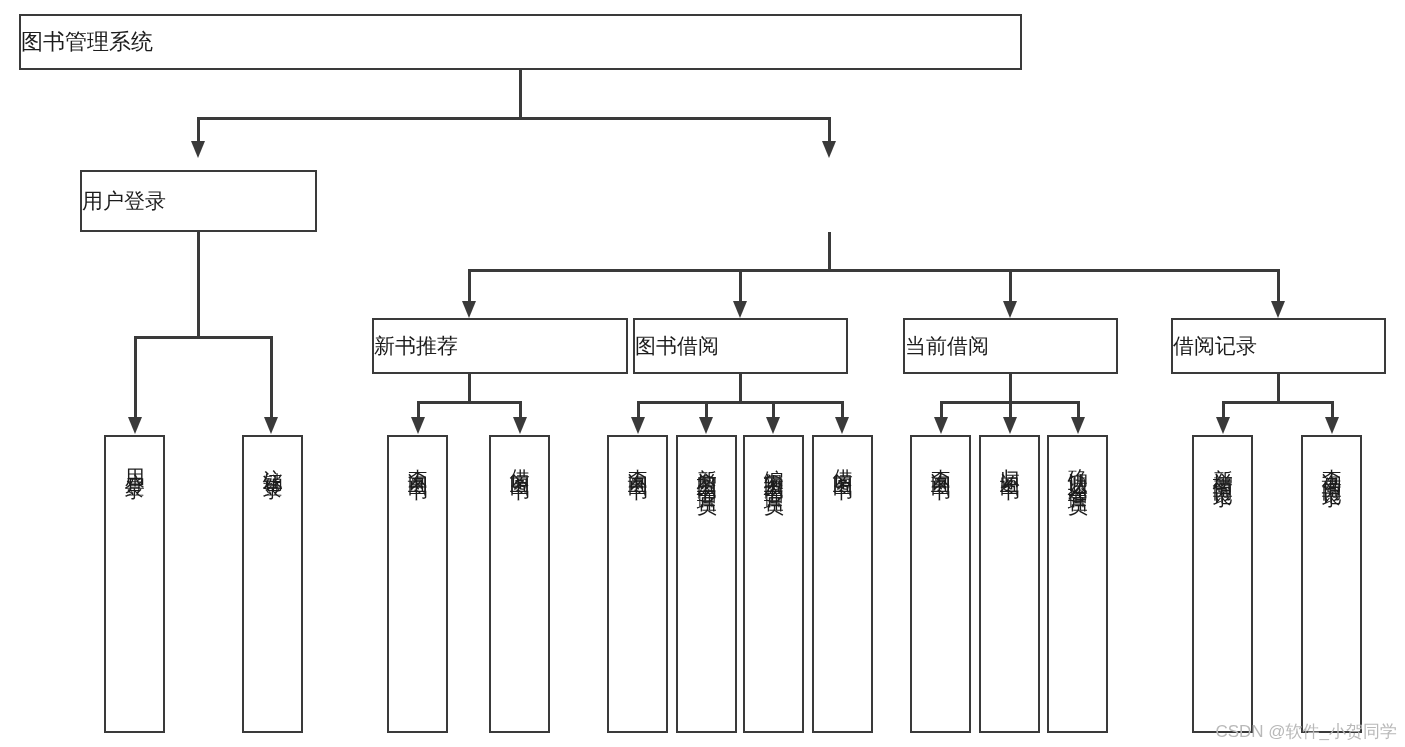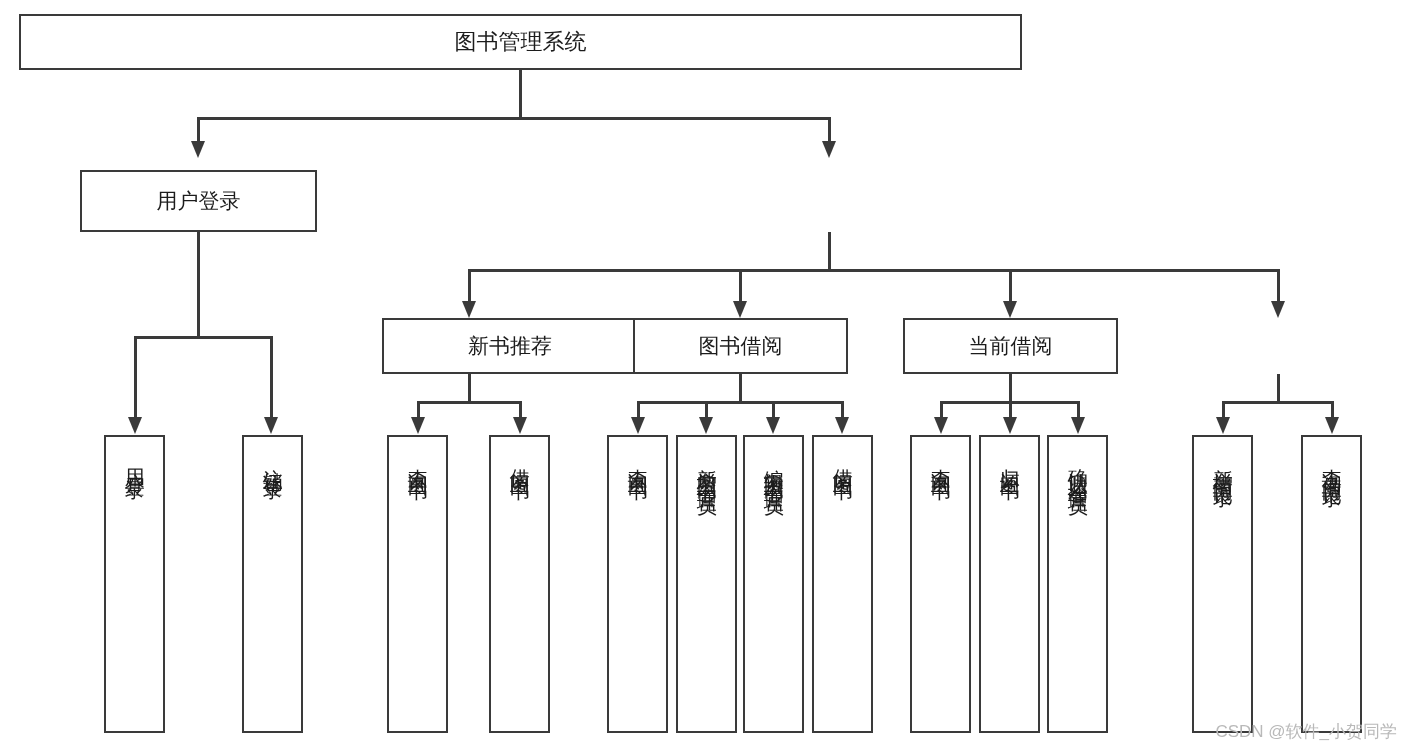--- a/index.html
+++ b/index.html
@@ -11,21 +11,21 @@
   #stage{position:relative;width:1405px;height:747px;background:#fff;}
 
   
   .node{
     position:absolute;
     box-sizing:border-box;
     background:#ffffff;
     border:2.5px solid #3a3a3a;
     display:flex;
     align-items:center;
-    justify-content:center;
+    justify-content:flex-start;
     color:#1c1c1c;
     line-height:1.18;
   }
   .node.horiz{ font-size:21px; }
   .node.root{ font-size:22px; }
 
   
   .node.vert{
     font-size:20px;
     align-items:flex-start;
@@ -97,28 +97,31 @@
   <div class="ln lnh" style="left:468px;top:269px;width:812px;height:3px;"></div>
   <div class="ln lnv" style="left:468px;top:269px;width:3px;height:32px;"></div>
   <div class="ln lnv" style="left:739px;top:269px;width:3px;height:32px;"></div>
   <div class="ln lnv" style="left:1009px;top:269px;width:3px;height:32px;"></div>
   <div class="ln lnv" style="left:1277px;top:269px;width:3px;height:32px;"></div>
   <div class="arrow" style="left:462px;top:301px;"></div>
   <div class="arrow" style="left:733px;top:301px;"></div>
   <div class="arrow" style="left:1003px;top:301px;"></div>
   <div class="arrow" style="left:1271px;top:301px;"></div>
 
-  <div class="node horiz" style="left:382px;top:318px;width:256px;height:56px;">
+  <div class="node horiz" style="left:372px;top:318px;width:256px;height:56px;">
     <span>新书推荐</span>
   </div>
   <div class="node horiz" style="left:633px;top:318px;width:215px;height:56px;">
     <span>图书借阅</span>
   </div>
   <div class="node horiz" style="left:903px;top:318px;width:215px;height:56px;">
     <span>当前借阅</span>
+  </div>
+  <div class="node horiz" style="left:1171px;top:318px;width:215px;height:56px;">
+    <span>借阅记录</span>
   </div>
 
   <div class="ln lnv" style="left:468px;top:374px;width:3px;height:29px;"></div>
   <div class="ln lnh" style="left:417px;top:401px;width:105px;height:3px;"></div>
   <div class="ln lnv" style="left:417px;top:401px;width:3px;height:16px;"></div>
   <div class="ln lnv" style="left:519px;top:401px;width:3px;height:16px;"></div>
   <div class="arrow" style="left:411px;top:417px;"></div>
   <div class="arrow" style="left:513px;top:417px;"></div>
 
   <div class="ln lnv" style="left:739px;top:374px;width:3px;height:29px;"></div>

